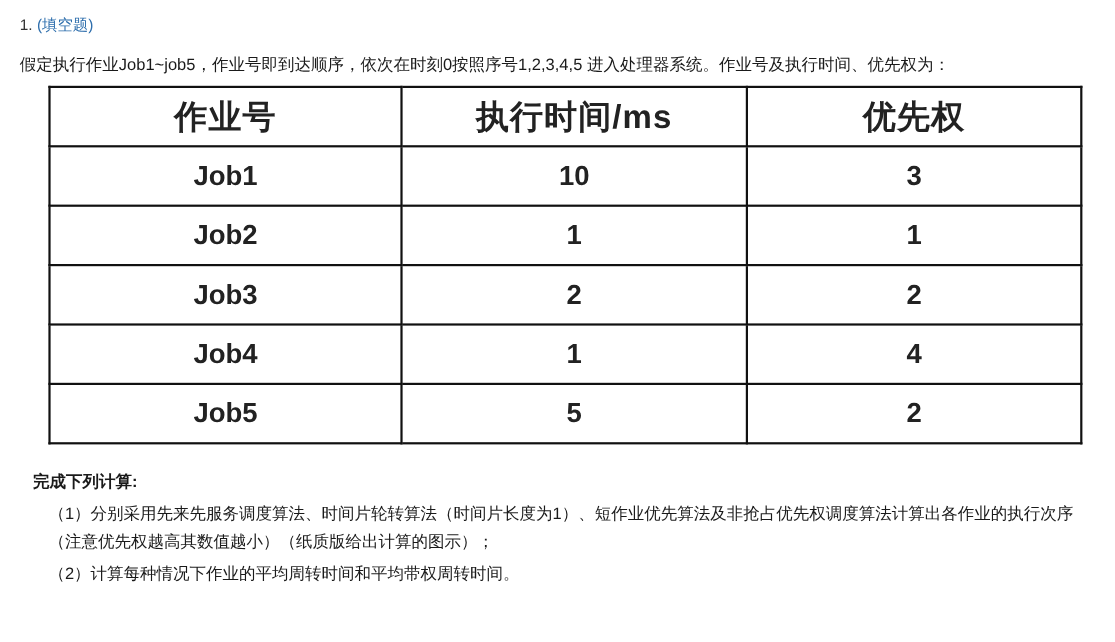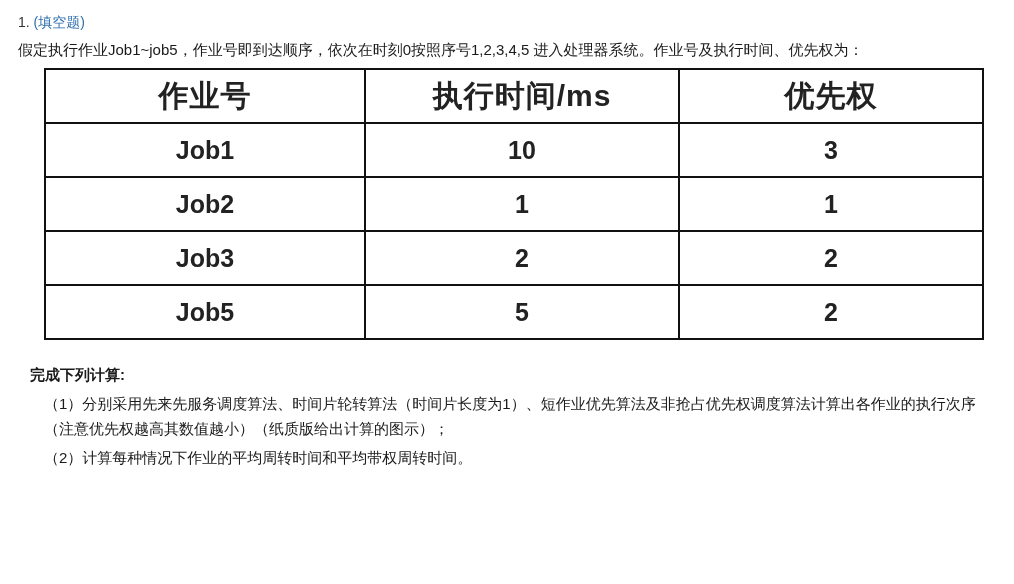--- a/index.html
+++ b/index.html
@@ -17,21 +17,21 @@
   .page {
     position: relative;
     width: 1014px;
     height: 584px;
     box-sizing: border-box;
     padding: 12px 16px 0 16px;
   }
   .q-header {
     font-size: 14px;
     line-height: 20px;
-    margin: 0 0 6px 2px;
+    margin: 0 0 16px 2px;
     white-space: nowrap;
   }
   .q-num {
     color: #333333;
   }
   .q-type {
     color: #2f6fad;
   }
   .q-stem {
     font-size: 15px;
@@ -123,20 +123,25 @@
         <td>Job2</td>
         <td>1</td>
         <td>1</td>
       </tr>
       <tr>
         <td>Job3</td>
         <td>2</td>
         <td>2</td>
       </tr>
       <tr>
+        <td>Job4</td>
+        <td>1</td>
+        <td>4</td>
+      </tr>
+      <tr>
         <td>Job5</td>
         <td>5</td>
         <td>2</td>
       </tr>
     </tbody>
   </table>
 
   <div class="tail">
     <p class="lead">完成下列计算:</p>
     <p class="wrap indent">（1）分别采用先来先服务调度算法、时间片轮转算法（时间片长度为1）、短作业优先算法及非抢占优先权调度算法计算出各作业的执行次序（注意优先权越高其数值越小）（纸质版给出计算的图示）；</p>

